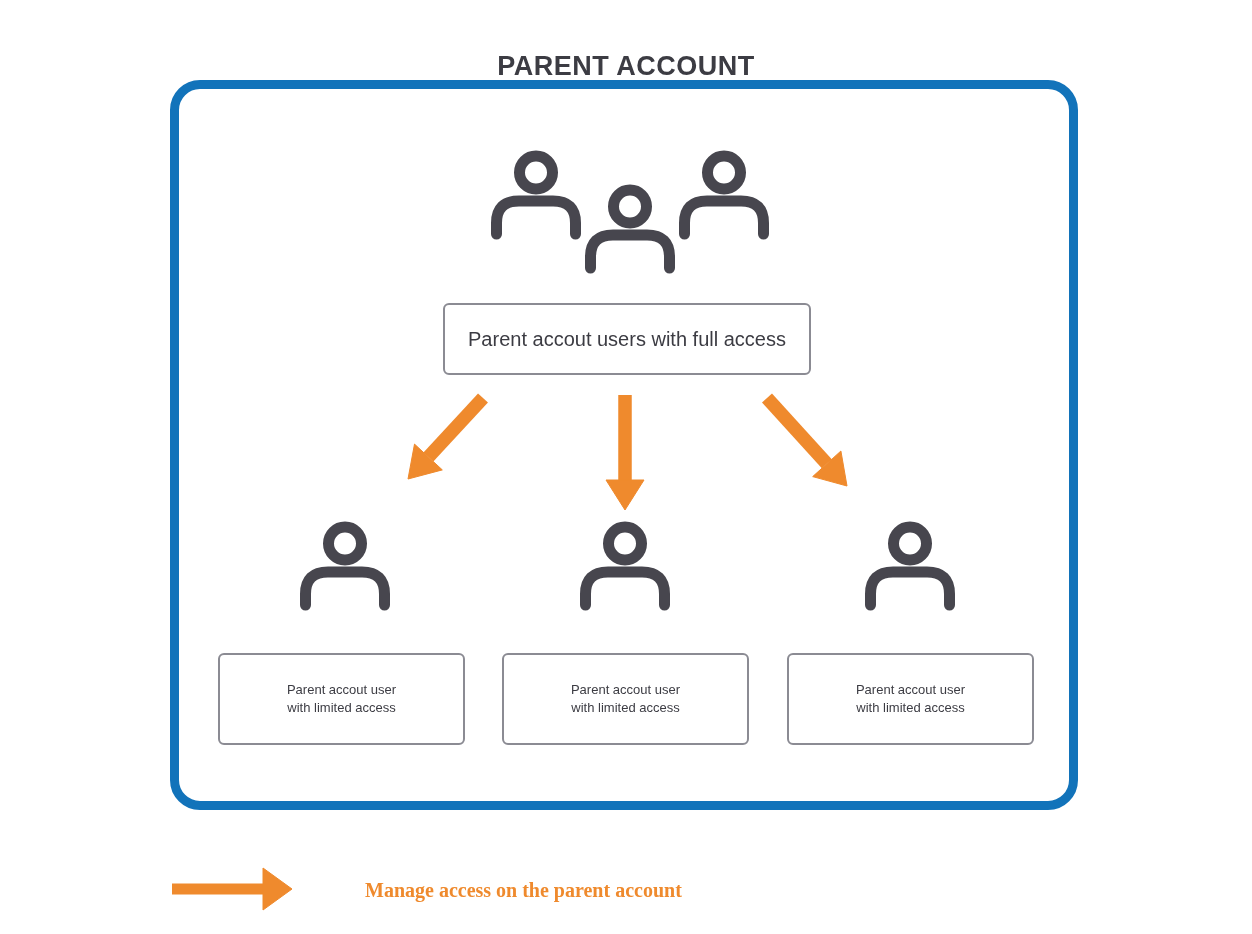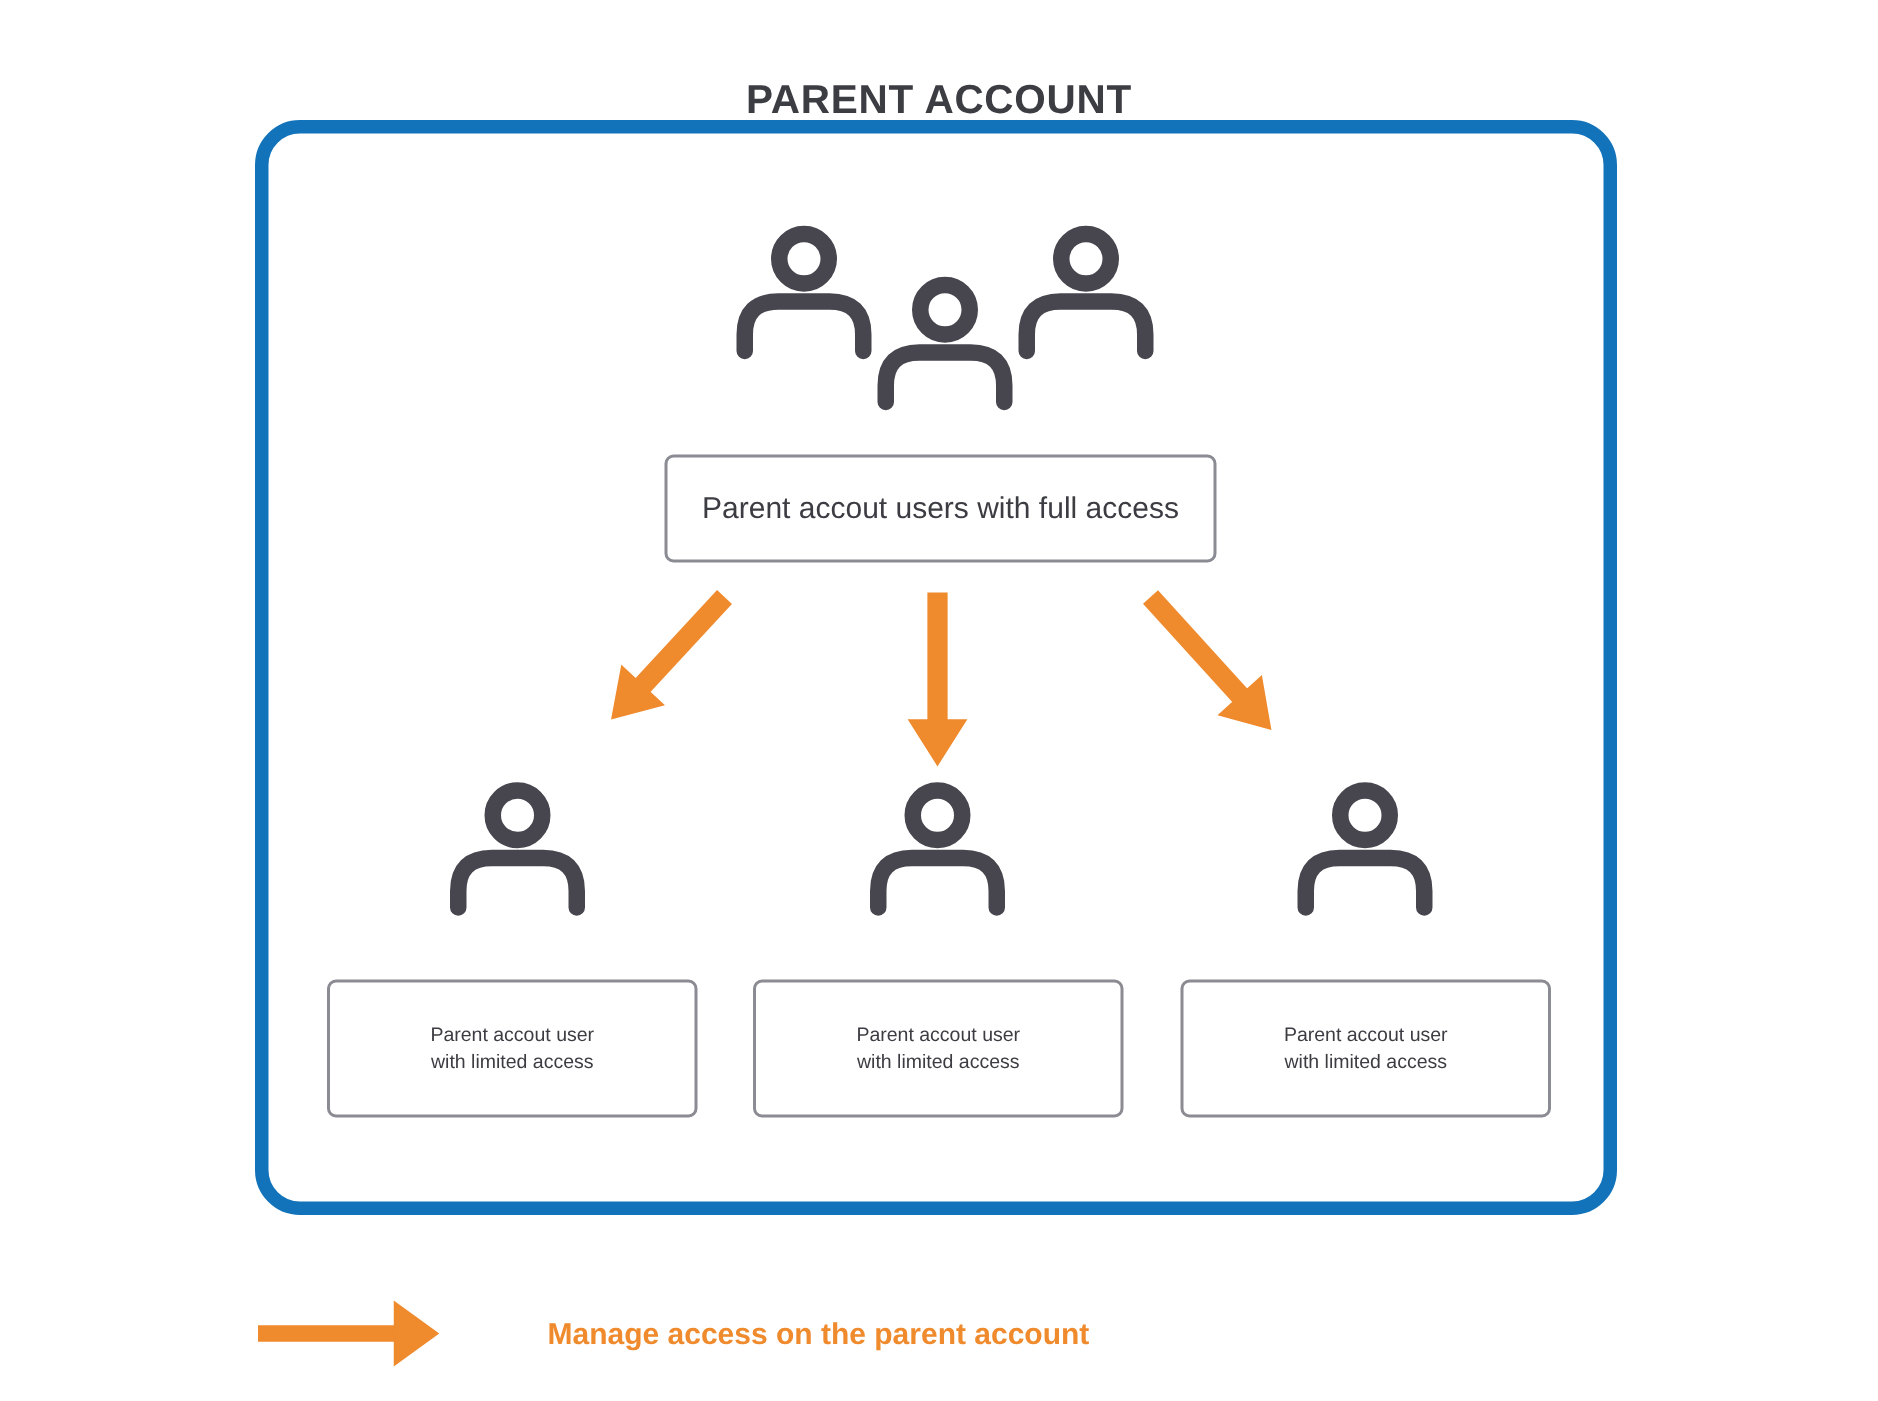--- a/index.html
+++ b/index.html
@@ -68,20 +68,21 @@
   .limited-box.pos-left  { left: 218px; }
   .limited-box.pos-mid   { left: 502px; }
   .limited-box.pos-right { left: 787px; }
   .legend-label {
     position: absolute;
     left: 365px; top: 879px;
     font-size: 20px;
     font-weight: 700;
     color: var(--arrow);
     white-space: nowrap;
+    font-family: Liberation Serif, serif;
   }
 </style>
 </head>
 <body>
 
 <div class="canvas">
 
   <div class="title">PARENT ACCOUNT</div>
 
   <div class="container"></div>

